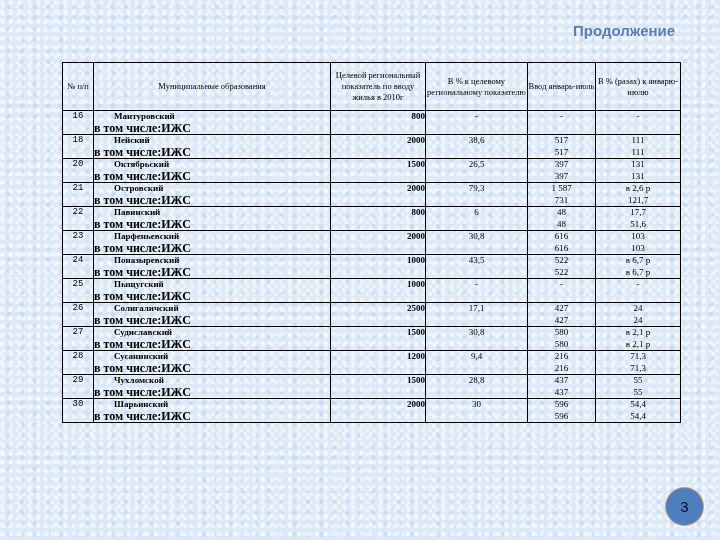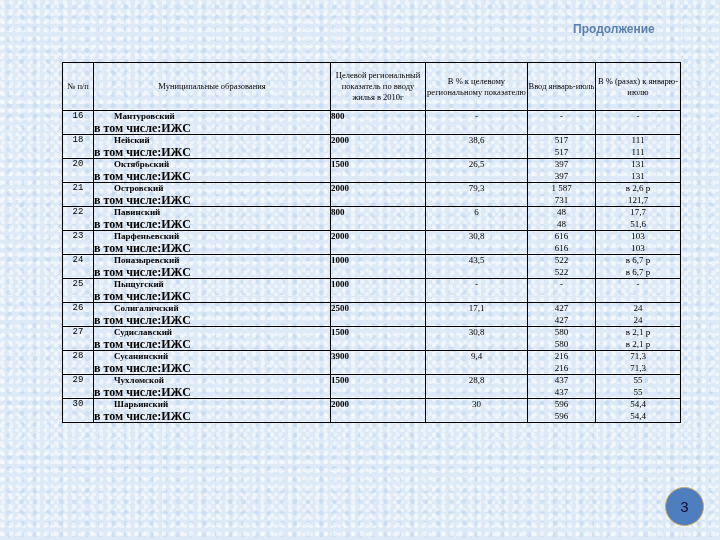--- a/index.html
+++ b/index.html
@@ -9,36 +9,36 @@
     background-image:
       radial-gradient(circle at 20% 30%, rgba(255,255,255,0.55) 0 2px, transparent 3px),
       radial-gradient(circle at 70% 60%, rgba(180,205,235,0.45) 0 2px, transparent 3px),
       radial-gradient(circle at 45% 80%, rgba(255,255,255,0.5) 0 1.5px, transparent 2.5px);
     background-size: 9px 9px, 13px 11px, 7px 8px;
     font-family: "Liberation Serif", serif;
     color:#000;
   }
   .title {
     position:absolute; left:573px; top:22px;
-    font-family:"Liberation Sans", sans-serif; font-size:12px; font-weight:bold;
+    font-family:"Liberation Sans", sans-serif; font-size:15px; font-weight:bold;
     color:#5a7fae;
   }
   table.data {
     position:absolute; left:62px; top:62px; width:618px;
     border-collapse:collapse; table-layout:fixed;
     font-size:8.5px; line-height:11px;
   }
   table.data th, table.data td { border:1px solid #000; padding:0; vertical-align:top; }
   table.data th { font-weight:normal; text-align:center; vertical-align:middle; height:47px; font-size:8.5px; line-height:11px;}
   th.bold-h { font-weight:bold; }
   td.num { text-align:center; padding-top:2px; font-size:9px;font-family:Liberation Mono, monospace; }
   td.name { padding-left:2px; padding-top:1px; }
   .name-main { font-weight:bold; font-size:9px; display:block; height:12px;padding-left:20px; }
   .name-sub { font-size:12px; display:block; height:11px;font-weight:bold; }
-  td.target { text-align:left; font-weight:bold; padding-top:1px; font-size:9px; }
+  td.target { text-align:right; font-weight:bold; padding-top:1px; font-size:9px; }
   td.pct { text-align:center; padding-top:1px; font-size:9px; }
   td.pair { text-align:center; padding-top:1px; font-size:9px; }
   td.pair span { display:block; height:11.5px; }
   tr.row td { height:23px; }
   .page-badge {
     position:absolute; left:665px; top:487px; width:37px; height:37px; border-radius:50%;
     background:#4f7ebf; border:1px solid #c9a56a;
     display:flex; align-items:center; justify-content:center;
     font-family:"Liberation Sans", sans-serif; font-size:15px; color:#0a0a30;
   }
@@ -237,21 +237,21 @@
           <span>в 2,1 р</span>
           <span>в 2,1 р</span>
         </td>
       </tr>
       <tr class="row">
         <td class="num">28</td>
         <td class="name">
           <span class="name-main">Сусанинский</span>
           <span class="name-sub">в том числе:ИЖС</span>
         </td>
-        <td class="target">3900</td>
+        <td class="target">1200</td>
         <td class="pct">9,4</td>
         <td class="pair">
           <span>216</span>
           <span>216</span>
         </td>
         <td class="pair">
           <span>71,3</span>
           <span>71,3</span>
         </td>
       </tr>

